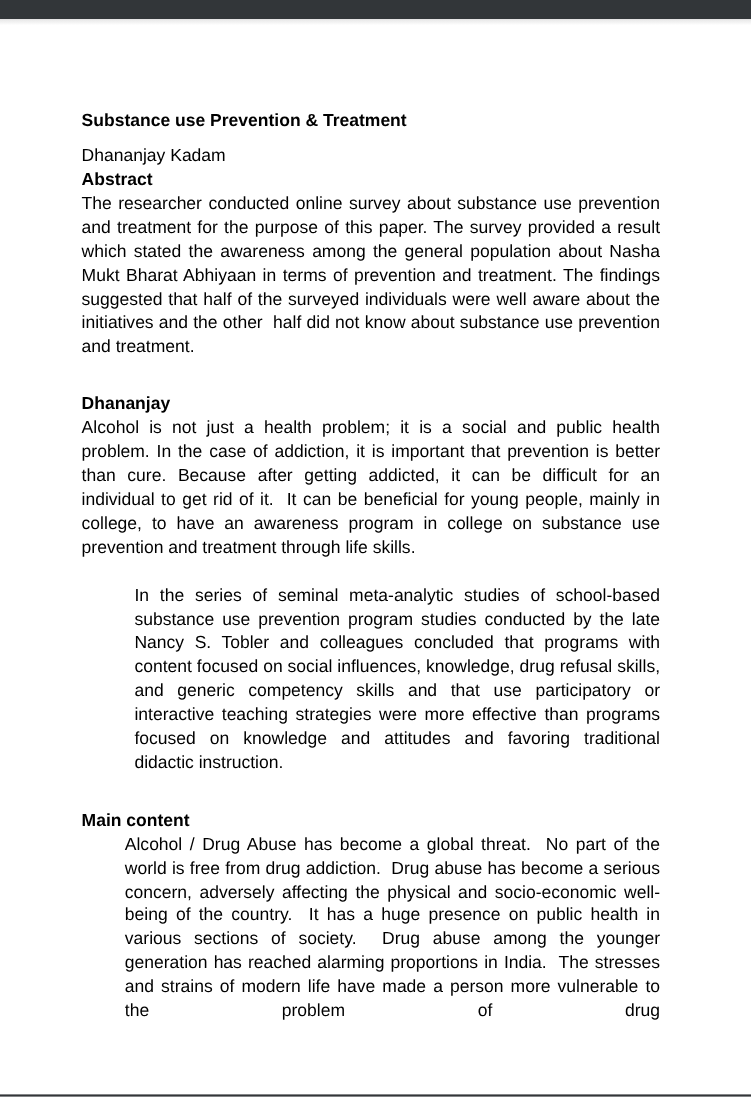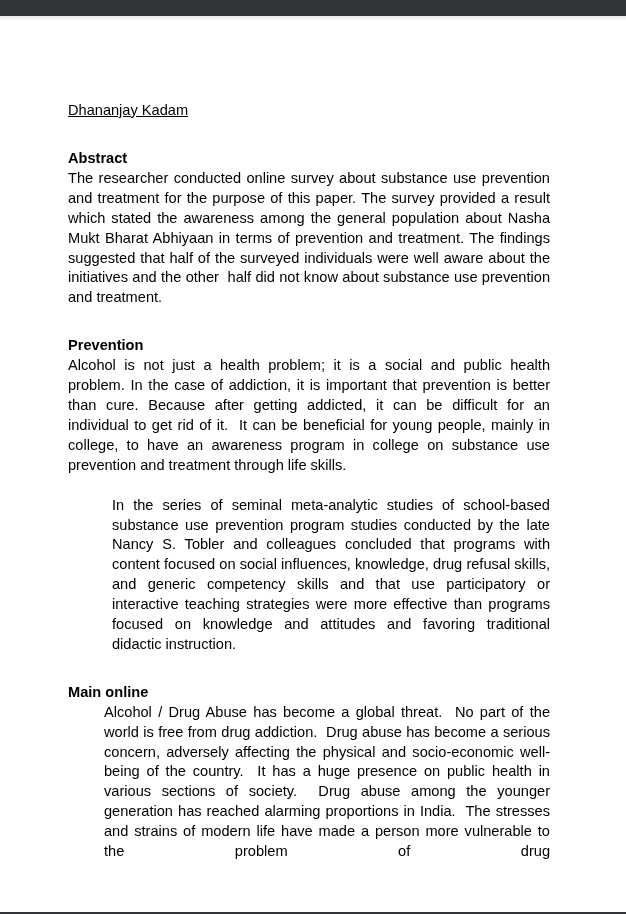--- a/index.html
+++ b/index.html
@@ -45,27 +45,26 @@
       line-height: 19.9px;
     }
     .title {
       font-weight: bold;
       margin: 0;
       height: 20px;
     }
     .author {
       margin: 9px 0 0 0;
       height: 20px;
-      text-decoration: underline;
     }
     .section-heading {
       font-weight: bold;
       margin: 0;
     }
-    .abstract-heading { margin-top: 28px; }
+    .abstract-heading { }
     .background-heading { margin-top: 28px; }
     .main-heading { margin-top: 28px; }
     .para {
       margin: 0;
       text-align: justify;
       text-align-last: left;
       white-space: normal;
     }
     .para.second { margin-top: 20px; margin-left: 44px; }
     .para.last-line-justified {
@@ -76,26 +75,27 @@
       white-space: pre-wrap;
     }
   </style>
 </head>
 <body>
 
 <div class="top-bar"></div>
 <div class="top-shadow"></div>
 
 <div class="page">
+  <p class="title">Substance use Prevention &amp; Treatment</p>
   <p class="author">Dhananjay Kadam</p>
 
   <p class="section-heading abstract-heading">Abstract</p>
   <p class="para preserve-ws">The researcher conducted online survey about substance use prevention and treatment for the purpose of this paper. The survey provided a result which stated the awareness among the general population about Nasha Mukt Bharat Abhiyaan in terms of prevention and treatment. The findings suggested that half of the surveyed individuals were well aware about the initiatives and the other  half did not know about substance use prevention and treatment.</p>
 
-  <p class="section-heading background-heading">Prevention</p>
+  <p class="section-heading background-heading">Dhananjay</p>
   <p class="para preserve-ws">Alcohol is not just a health problem; it is a social and public health problem. In the case of addiction, it is important that prevention is better than cure. Because after getting addicted, it can be difficult for an individual to get rid of it.  It can be beneficial for young people, mainly in college, to have an awareness program in college on substance use prevention and treatment through life skills.</p>
   <p class="para second">In the series of seminal meta-analytic studies of school-based substance use prevention program studies conducted by the late Nancy S. Tobler and colleagues concluded that programs with content focused on social influences, knowledge, drug refusal skills, and generic competency skills and that use participatory or interactive teaching strategies were more effective than programs focused on knowledge and attitudes and favoring traditional didactic instruction.</p>
 
-  <p class="section-heading main-heading">Main online</p>
+  <p class="section-heading main-heading">Main content</p>
   <p class="para last-line-justified preserve-ws">Alcohol / Drug Abuse has become a global threat.  No part of the world is free from drug addiction.  Drug abuse has become a serious concern, adversely affecting the physical and socio-economic well-being of the country.  It has a huge presence on public health in various sections of society.  Drug abuse among the younger generation has reached alarming proportions in India.  The stresses and strains of modern life have made a person more vulnerable to the problem of drug</p>
 </div>
 
 <div class="bottom-edge"></div>
 
 </body></html>

